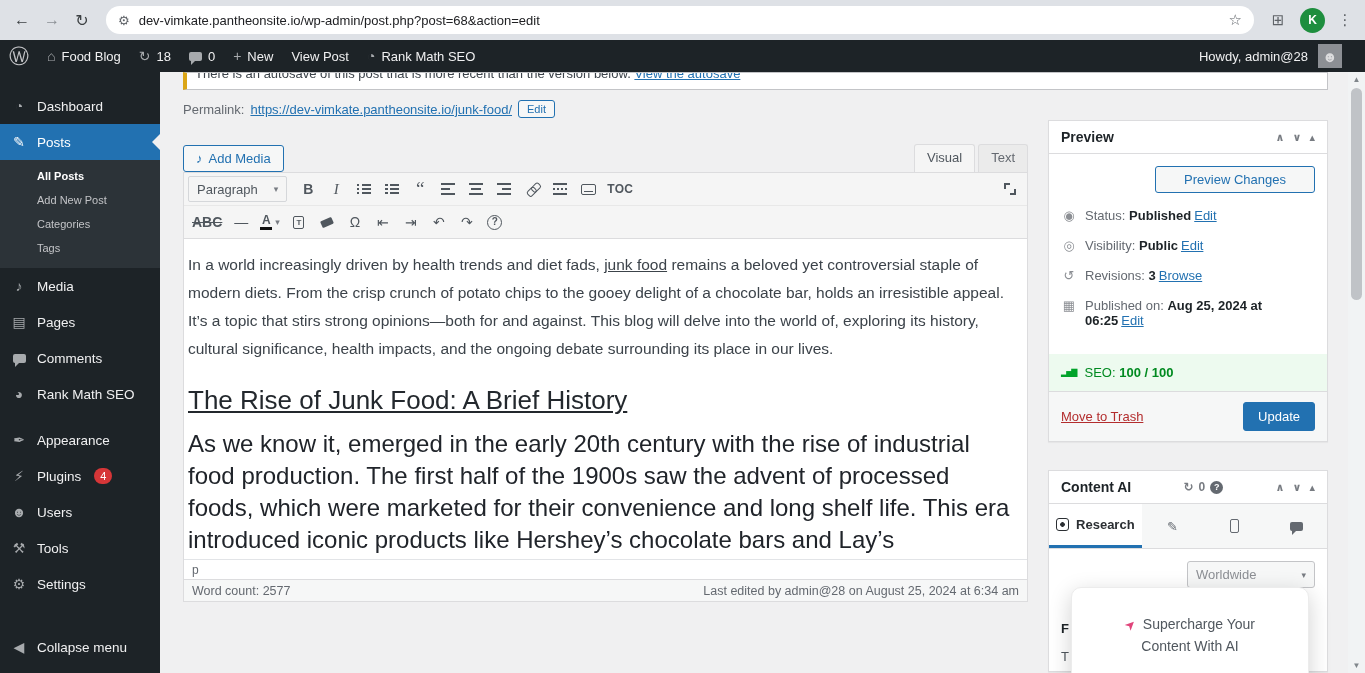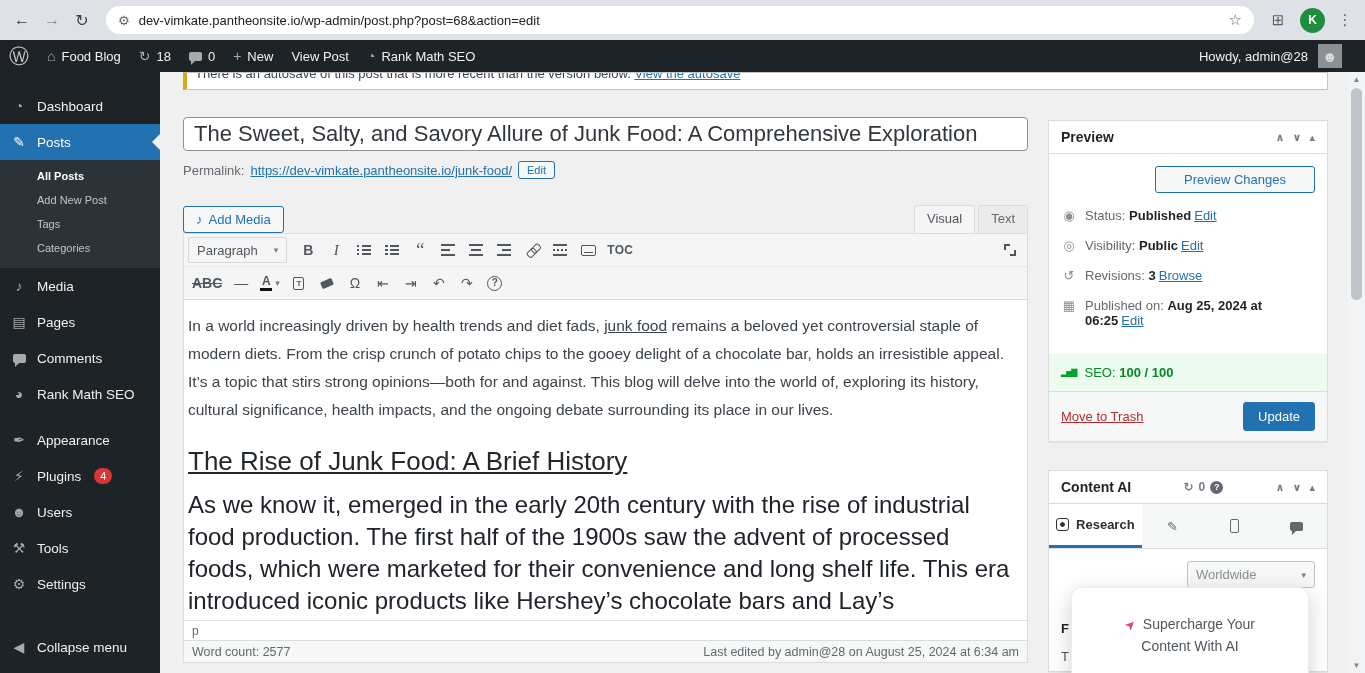--- a/index.html
+++ b/index.html
@@ -226,22 +226,22 @@
           <span class="mi">◔</span>
           <span>Dashboard</span>
         </div>
       <div class="menu-item active">
           <span class="mi">✎</span>
           <span>Posts</span>
         </div>
       <div class="submenu">
         <span class="sub current">All Posts</span>
         <span class="sub">Add New Post</span>
+        <span class="sub">Categories</span>
         <span class="sub">Tags</span>
-        <span class="sub">Categories</span>
       </div>
       <div class="menu-item">
           <span class="mi">♪</span>
           <span>Media</span>
         </div>
       <div class="menu-item">
           <span class="mi">▤</span>
           <span>Pages</span>
         </div>
       <div class="menu-item">
@@ -282,21 +282,20 @@
 
     <div class="content">
 
       <div class="notice">
         <p><span>There is an autosave of this post that is more recent than the version below.</span> <a>View the autosave</a></p>
       </div>
 
       <div class="cols">
 
         <div class="main-col">
-          <input class="title-input" value="The Sweet, Salty, and Savory Allure of Junk Food: A Comprehensive Exploration" style="">
 
           <div class="permalink">
             <span>Permalink:</span>
             <a>https://dev-vimkate.pantheonsite.io/junk-food/</a>
             <button class="btn-small">Edit</button>
           </div>
 
           <div class="editor-top">
             <button class="btn-addmedia">
               <span>♪</span>

